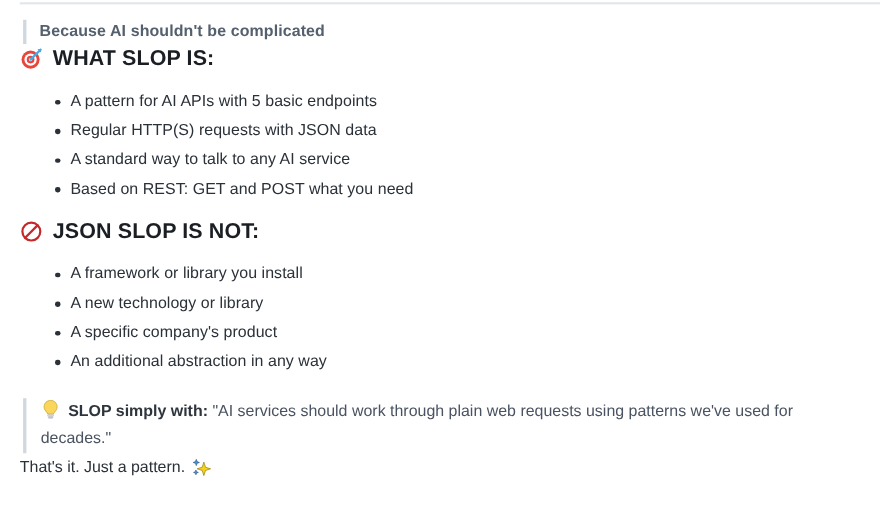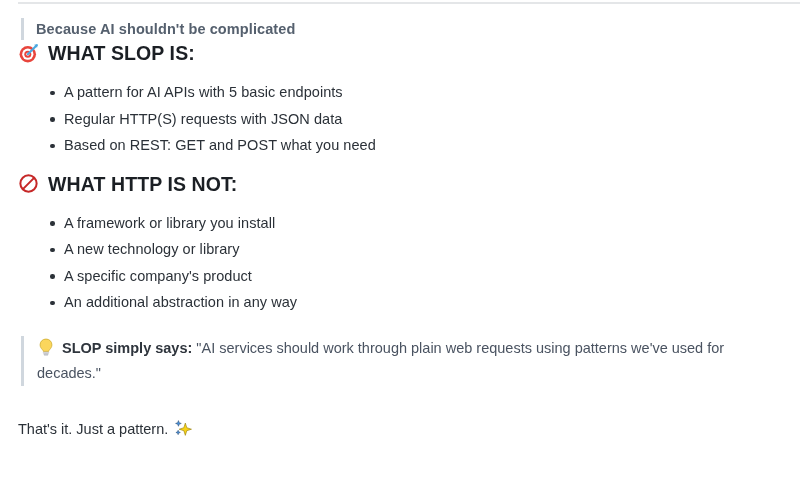--- a/index.html
+++ b/index.html
@@ -119,21 +119,21 @@
     height: 4.5px;
     border-radius: 50%;
     background: #2b3138;
   }
 
   
   .closing {
     display: flex;
     align-items: center;
     gap: 6px;
-    margin: 32px 0 0 0;
+    margin: 2px 0 0 0;
     font-size: 14.5px;
     color: #2b3138;
     line-height: 22px;
   }
 </style>
 </head>
 <body>
 
 <div class="page">
 
@@ -155,50 +155,51 @@
           <path d="M11.2 12.8 L21.5 2.6" stroke="#4aa8e0" stroke-width="2.4" stroke-linecap="round"></path>
           <path d="M18.4 2.0 L22.4 1.4 L21.8 5.4 Z" fill="#4aa8e0"></path>
         </svg>
       </span>
       <span>WHAT SLOP IS:</span>
     </h2>
 
     <ul class="bullets first">
       <li>A pattern for AI APIs with 5 basic endpoints</li>
       <li>Regular HTTP(S) requests with JSON data</li>
+      <li>A standard way to talk to any AI service</li>
       <li>Based on REST: GET and POST what you need</li>
     </ul>
 
     <h2 class="section-heading heading-not">
       <span class="emoji">
         <svg width="21" height="21" viewBox="0 0 24 24" aria-hidden="true">
           <circle cx="12" cy="12" r="9.3" fill="none" stroke="#c62828" stroke-width="2.3"></circle>
           <path d="M5.6 18.4 L18.4 5.6" stroke="#c62828" stroke-width="2.3" stroke-linecap="round"></path>
         </svg>
       </span>
-      <span>WHAT HTTP IS NOT:</span>
+      <span>JSON SLOP IS NOT:</span>
     </h2>
 
     <ul class="bullets first">
       <li>A framework or library you install</li>
       <li>A new technology or library</li>
       <li>A specific company's product</li>
       <li>An additional abstraction in any way</li>
     </ul>
 
     <div class="blockquote tip">
       <div class="bq-tip-line">
         <span class="emoji" style="vertical-align:-4px;">
           <svg width="18" height="19" viewBox="0 0 24 26" aria-hidden="true">
             <path d="M12 1.4 C7.3 1.4 3.9 4.9 3.9 9.3 c0 3.1 1.7 5.0 3.0 6.5 c0.9 1.0 1.4 1.7 1.5 2.6 h7.2 c0.1-0.9 0.6-1.6 1.5-2.6 c1.3-1.5 3.0-3.4 3.0-6.5 C20.1 4.9 16.7 1.4 12 1.4 Z" fill="#fbd65c" stroke="#cba92b" stroke-width="1"></path>
             <rect x="8.3" y="19.1" width="7.4" height="2.1" rx="0.7" fill="#d9dade" stroke="#b2b4ba" stroke-width="0.6"></rect>
             <rect x="9.2" y="21.7" width="5.6" height="2.0" rx="0.9" fill="#c9cbd0" stroke="#b2b4ba" stroke-width="0.6"></rect>
           </svg>
         </span>
-        <span class="bq-tip-strong">SLOP simply says:</span>
+        <span class="bq-tip-strong">SLOP simply with:</span>
         <span class="bq-tip-rest">"AI services should work through plain web requests using patterns we've used for decades."</span>
       </div>
     </div>
 
     <p class="closing">
       <span>That's it. Just a pattern.</span>
       <span class="emoji" style="width:19px;height:19px;">
         <svg width="19" height="19" viewBox="0 0 24 24" aria-hidden="true">
           <path d="M14.3 5.1 L16.2 11.0 L22.1 12.9 L16.2 14.8 L14.3 20.7 L12.4 14.8 L6.5 12.9 L12.4 11.0 Z" fill="#f7d117" stroke="#8a7404" stroke-width="0.7" stroke-linejoin="round"></path>
           <path d="M5.6 2.0 L6.6 4.6 L9.2 5.6 L6.6 6.6 L5.6 9.2 L4.6 6.6 L2.0 5.6 L4.6 4.6 Z" fill="#4a90d9" stroke="#1d3f66" stroke-width="0.6" stroke-linejoin="round"></path>

